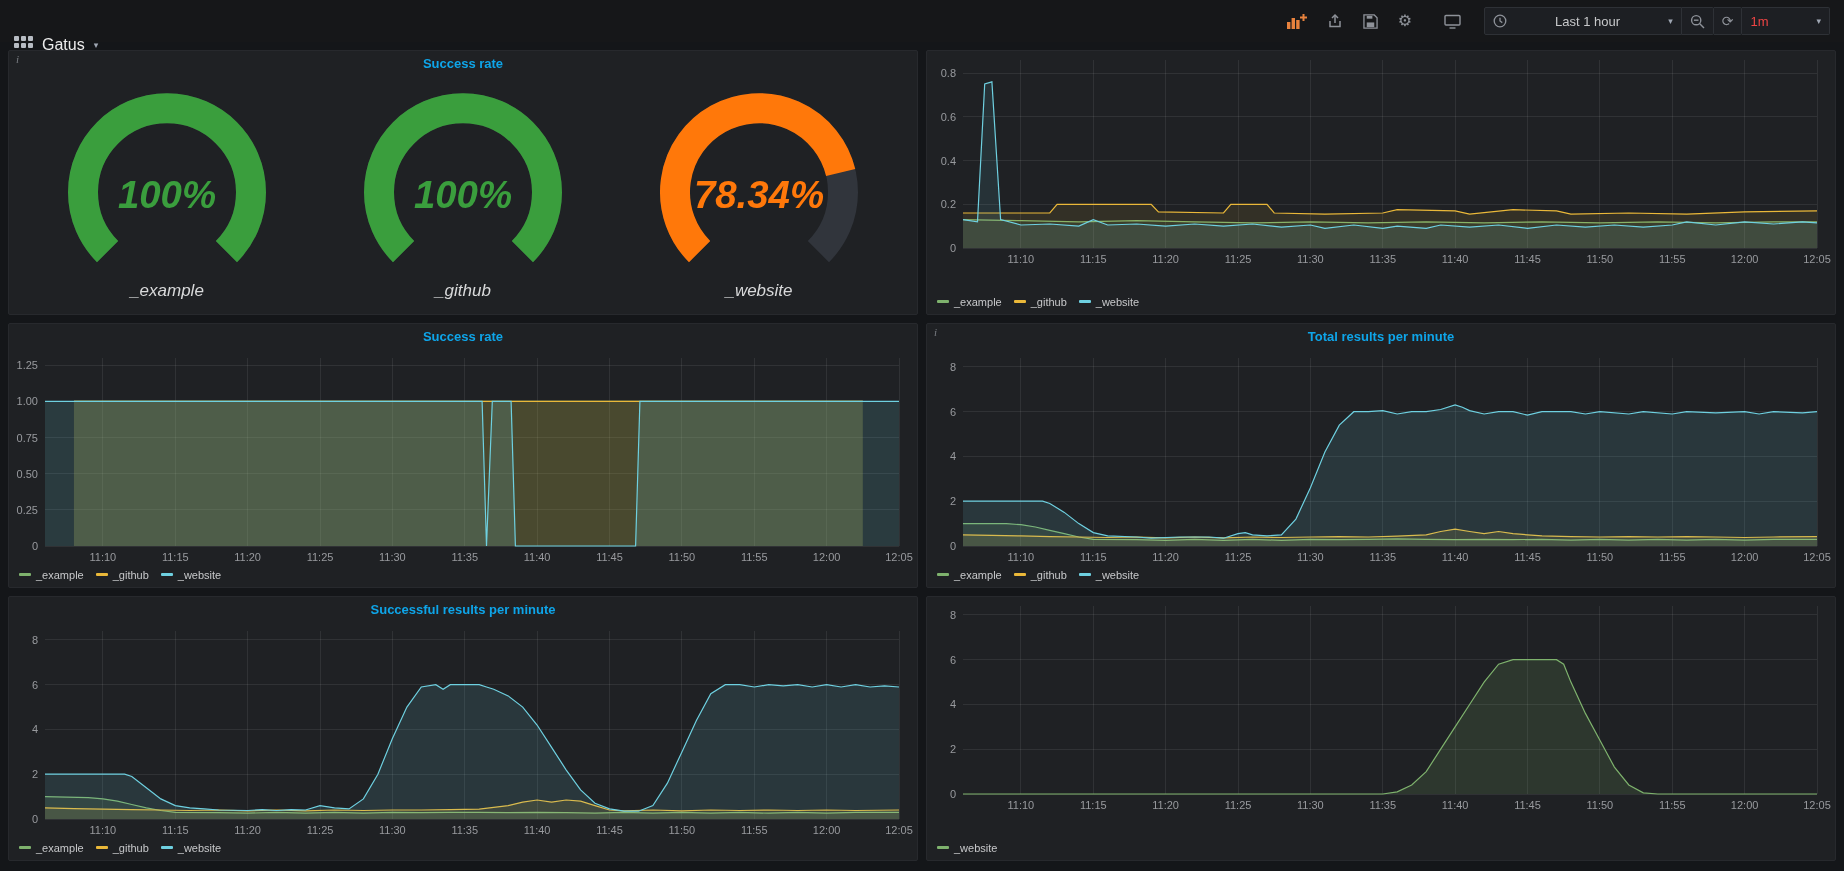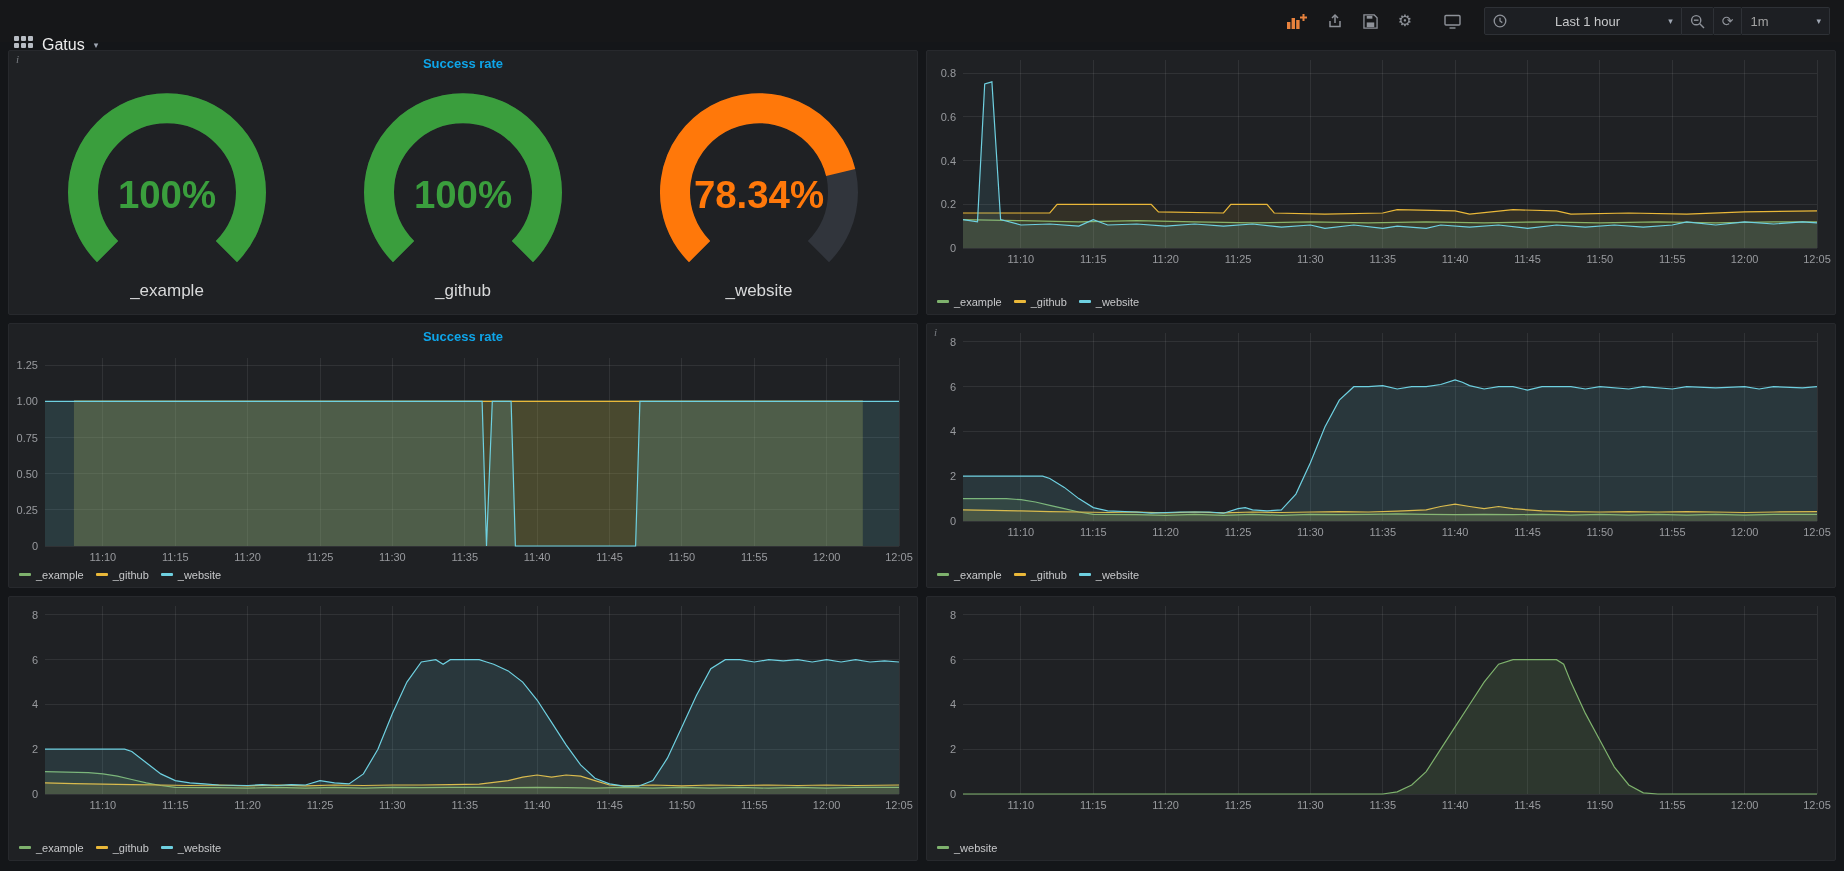--- a/index.html
+++ b/index.html
@@ -20,21 +20,21 @@
   .brand { font-size:16px; color:#ececec; cursor:pointer; }
   .caret { font-size:9px; color:#9fa7b3; }
   .nav-right { display:flex; align-items:center; gap:2px; }
   .navbtn {
     display:flex; align-items:center; gap:6px; height:28px; padding:0 8px;
     background:transparent; border:1px solid transparent; border-radius:2px;
     color:#8e9299; cursor:pointer; font-size:13px; font-family:inherit;
   }
   .navbtn.boxed { background:#1d1f23; border-color:#2e3136;gap:48px; }
   .navbtn .lbl { color:#c7c8ca; }
-  .accent { color:#a3a3a3; }
+  .accent { color:#ef4444; }
   .glyph { font-size:16px; line-height:1; }
   .spacer { width:10px; }
   .btn-group { display:flex; }
   .btn-group .navbtn.boxed + .navbtn.boxed { border-left:none; border-top-left-radius:0; border-bottom-left-radius:0; }
   .btn-group .navbtn.boxed:first-child { border-top-right-radius:0; border-bottom-right-radius:0; }
   
   #grid {
     display:grid; grid-template-columns:1fr 1fr; grid-template-rows:repeat(3,265px);
     gap:8px; padding:8px;
   }
@@ -48,21 +48,21 @@
     position:absolute; top:2px; left:7px; font-size:11px; color:#797d83;
     font-style:italic; font-family:"Liberation Serif", serif; cursor:pointer;
   }
   .chart { flex:1; min-height:0; cursor:crosshair; }
   .legend { flex:none; height:20px; display:flex; align-items:center; gap:12px; padding:0 6px 5px 10px; }
   .legend-item { display:flex; align-items:center; gap:5px; font-size:11px; color:#c7c8ca; cursor:pointer; }
   .legend-swatch { width:12px; height:3px; border-radius:1px; display:inline-block; }
   .gridline { stroke:rgba(255,255,255,0.08); stroke-width:1; shape-rendering:crispEdges; }
   .tick { fill:#989a9e; font-size:11px; font-family:"Liberation Sans", sans-serif; }
   
-  .gauges { flex:1; display:flex; align-items:center; justify-content:space-evenly; }
+  .gauges { flex:1; display:flex; align-items:center; justify-content:space-evenly;font-style:italic; }
   .gauge { display:flex; flex-direction:column; align-items:center; }
   .gauge svg { width:276px; height:192px; }
   .gauge-value { font-size:32px; font-weight:bold; font-family:"Liberation Sans", sans-serif; }
   .gauge-label { font-size:17px; color:#d8d9da; margin-top:0px; }
 </style>
 </head>
 <body>
 
 <nav id="navbar">
   <div class="nav-left">
@@ -294,20 +294,23 @@
         </span>
         <span class="legend-item">
           <span class="legend-swatch" style="background: rgb(110, 208, 224);"></span>
           <span>_website</span>
         </span>
       </div>
   </section>
 
   <section class="panel">
     <span class="panel-info">i</span>
+    <header class="panel-header">
+      <h2 class="panel-title">Total results per minute</h2>
+    </header>
     <div class="chart"><svg width="908" height="218" viewBox="0 0 908 218">
           <line x1="93.89830508474577" x2="93.89830508474577" y1="9" y2="197" class="gridline"></line>
           <text x="93.89830508474577" y="212" class="tick" text-anchor="middle">11:10</text>
           <line x1="166.27118644067798" x2="166.27118644067798" y1="9" y2="197" class="gridline"></line>
           <text x="166.27118644067798" y="212" class="tick" text-anchor="middle">11:15</text>
           <line x1="238.6440677966102" x2="238.6440677966102" y1="9" y2="197" class="gridline"></line>
           <text x="238.6440677966102" y="212" class="tick" text-anchor="middle">11:20</text>
           <line x1="311.01694915254234" x2="311.01694915254234" y1="9" y2="197" class="gridline"></line>
           <text x="311.01694915254234" y="212" class="tick" text-anchor="middle">11:25</text>
           <line x1="383.3898305084746" x2="383.3898305084746" y1="9" y2="197" class="gridline"></line>
@@ -353,20 +356,23 @@
           <span>_github</span>
         </span>
         <span class="legend-item">
           <span class="legend-swatch" style="background: rgb(110, 208, 224);"></span>
           <span>_website</span>
         </span>
       </div>
   </section>
 
   <section class="panel">
+    <header class="panel-header">
+      <h2 class="panel-title">Successful results per minute</h2>
+    </header>
     <div class="chart"><svg width="908" height="218" viewBox="0 0 908 218">
           <line x1="93.89830508474577" x2="93.89830508474577" y1="9" y2="197" class="gridline"></line>
           <text x="93.89830508474577" y="212" class="tick" text-anchor="middle">11:10</text>
           <line x1="166.27118644067798" x2="166.27118644067798" y1="9" y2="197" class="gridline"></line>
           <text x="166.27118644067798" y="212" class="tick" text-anchor="middle">11:15</text>
           <line x1="238.6440677966102" x2="238.6440677966102" y1="9" y2="197" class="gridline"></line>
           <text x="238.6440677966102" y="212" class="tick" text-anchor="middle">11:20</text>
           <line x1="311.01694915254234" x2="311.01694915254234" y1="9" y2="197" class="gridline"></line>
           <text x="311.01694915254234" y="212" class="tick" text-anchor="middle">11:25</text>
           <line x1="383.3898305084746" x2="383.3898305084746" y1="9" y2="197" class="gridline"></line>

